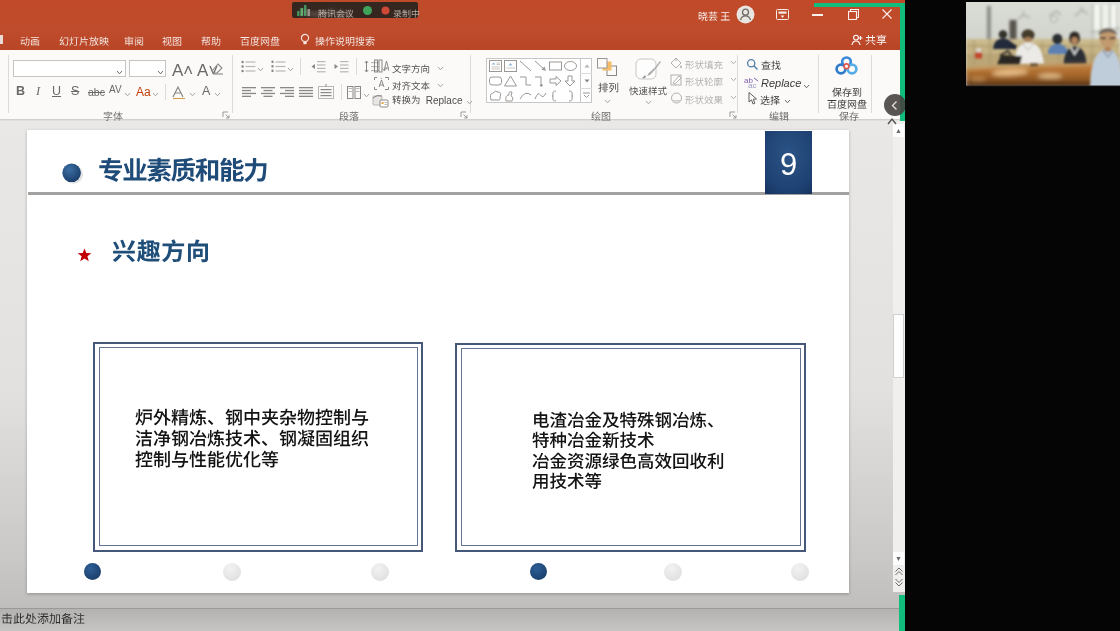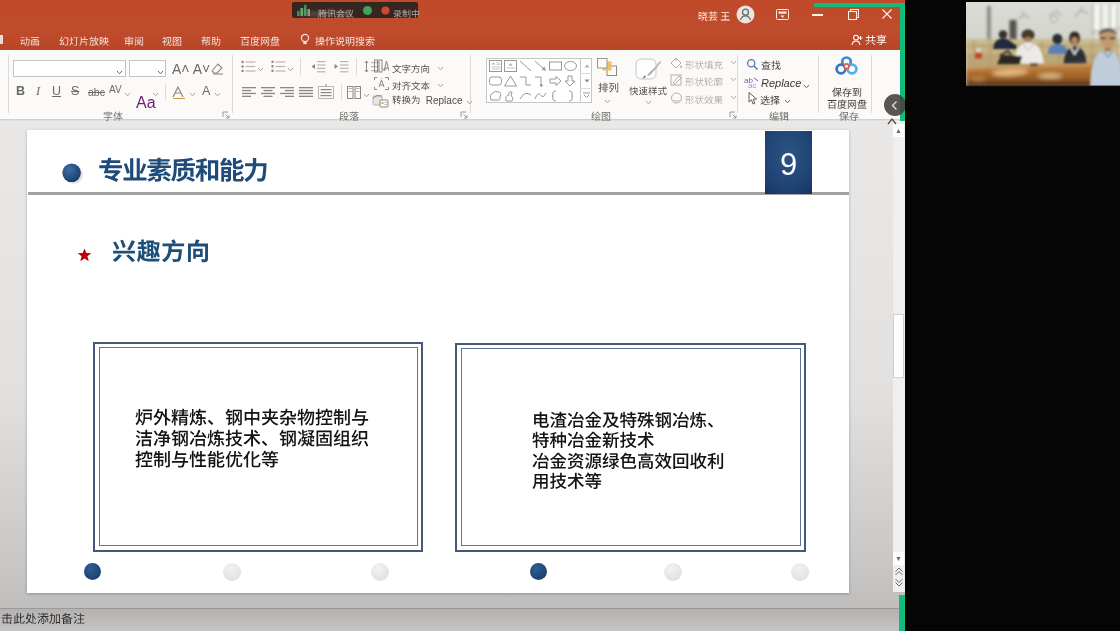--- a/index.html
+++ b/index.html
@@ -57,26 +57,26 @@
           </svg><svg class="abs" style="left:851px;top:34px" width="12" height="12" viewBox="0 0 12 12">
             <circle cx="5" cy="3.6" r="2.4" fill="none" stroke="#fff" stroke-width="1.1"></circle>
             <path d="M1 11 Q1.6 7 5 7 Q8.4 7 9 11" fill="none" stroke="#fff" stroke-width="1.1"></path>
             <path d="M9.5 2 L9.5 6 M7.5 4 L11.5 4" stroke="#fff" stroke-width="1.1"></path>
           </svg><div style="position:absolute;left:865px;top:33.0px;width:22px;height:14px;"><svg class="" style="" width="22" height="14" viewBox="0 -11.0 22 14">
               <path fill="#ffffff" d="M6.5 -1.6C7.5 -0.9 8.8 0.2 9.5 0.9L10.3 0.4C9.6 -0.3 8.2 -1.3 7.2 -2.1ZM3.6 -2.1C3 -1.2 1.8 -0.3 0.7 0.3C0.9 0.5 1.2 0.7 1.3 0.9C2.4 0.3 3.7 -0.8 4.5 -1.7ZM1 -6.9V-6.1H3.1V-3.5H0.5V-2.7H10.5V-3.5H7.9V-6.1H10.1V-6.9H7.9V-9.1H7.1V-6.9H3.9V-9.1H3.1V-6.9ZM3.9 -3.5V-6.1H7.1V-3.5Z M13.9 -6.2H19.1V-5.2H13.9ZM13.1 -6.9V-4.6H20V-6.9ZM19.6 -4 19.4 -4H12.6V-3.3H18.3C17.6 -3 16.8 -2.8 16.1 -2.6L16 -2H11.6V-1.2H16V0C16 0.2 16 0.2 15.8 0.2C15.6 0.2 14.8 0.2 14.1 0.2C14.2 0.4 14.3 0.7 14.4 0.9C15.4 0.9 16 0.9 16.4 0.8C16.8 0.7 16.9 0.5 16.9 0V-1.2H21.4V-2H16.9V-2.2C18.1 -2.6 19.4 -3 20.4 -3.5L19.8 -4ZM15.8 -9.2C15.9 -8.9 16 -8.6 16.1 -8.3H11.7V-7.6H21.3V-8.3H17.1C16.9 -8.6 16.8 -9 16.6 -9.3Z"></path>
             </svg></div><div class="abs" style="left:0;top:50px;width:905px;height:70px;background:#fbfaf9;border-bottom:1px solid #d2d0ce;"></div><div class="abs" style="left:8px;top:55px;width:1px;height:58px;background:#dcdad8;"></div><div class="abs" style="left:232px;top:55px;width:1px;height:58px;background:#dcdad8;"></div><div class="abs" style="left:470px;top:55px;width:1px;height:58px;background:#dcdad8;"></div><div class="abs" style="left:737px;top:55px;width:1px;height:58px;background:#dcdad8;"></div><div class="abs" style="left:818px;top:55px;width:1px;height:58px;background:#dcdad8;"></div><div class="abs" style="left:871px;top:55px;width:1px;height:58px;background:#dcdad8;"></div><div class="abs" style="left:13px;top:60px;width:113px;height:17px;background:#fff;border:1px solid #c6c4c2;"></div><svg class="abs" style="left:116px;top:70px" width="7" height="6" viewBox="0 0 7 6">
             <path d="M1 1 L3.5 3.8 L6 1" stroke="#6b6967" fill="none" stroke-width="1"></path>
           </svg><div class="abs" style="left:129px;top:60px;width:37px;height:17px;background:#fff;border:1px solid #c6c4c2;"></div><svg class="abs" style="left:157px;top:70px" width="7" height="6" viewBox="0 0 7 6">
             <path d="M1 1 L3.5 3.8 L6 1" stroke="#6b6967" fill="none" stroke-width="1"></path>
-          </svg><div class="abs" style="left:172px;top:61px;color:#6b6967;font-size:14px;">A˄ A˅</div><svg class="abs" style="left:210px;top:61px" width="15" height="14" viewBox="0 0 15 14">
+          </svg><div class="abs" style="left:172px;top:61px;color:#6b6967;font-size:17px;">A˄ A˅</div><svg class="abs" style="left:210px;top:61px" width="15" height="14" viewBox="0 0 15 14">
             <path d="M2 10 L8 3 L12 7 L7 12 L4 12 Z" fill="none" stroke="#8a8886" stroke-width="1.1"></path>
             <path d="M3 13 L13 13" stroke="#8a8886" stroke-width="1.1"></path>
           </svg><div class="abs" style="left:16px;top:84px;color:#6b6967;font-size:12.5px;font-weight:bold;">B</div><div class="abs" style="left:36px;top:84px;color:#6b6967;font-size:12.5px;font-style:italic;font-family:'Liberation Serif',serif;">I</div><div class="abs" style="left:52px;top:84px;color:#6b6967;font-size:12.5px;text-decoration:underline;">U</div><div class="abs" style="left:71px;top:84px;color:#6b6967;font-size:12.5px;text-decoration:line-through;">S</div><div class="abs" style="left:88px;top:86px;color:#6b6967;font-size:10.5px;text-decoration:line-through;">abc</div><div class="abs" style="left:109px;top:84px;color:#6b6967;font-size:10px;">AV</div><svg class="abs" style="left:124px;top:92px" width="7" height="6" viewBox="0 0 7 6">
             <path d="M1 1 L3.5 3.8 L6 1" stroke="#a6a4a2" fill="none" stroke-width="1"></path>
-          </svg><div class="abs" style="left:136px;top:94px;color:#701a75;font-size:16px;">Aa</div><svg class="abs" style="left:152px;top:92px" width="7" height="6" viewBox="0 0 7 6">
+          </svg><div class="abs" style="left:136px;top:85px;color:#c2410c;font-size:12px;">Aa</div><svg class="abs" style="left:152px;top:92px" width="7" height="6" viewBox="0 0 7 6">
             <path d="M1 1 L3.5 3.8 L6 1" stroke="#a6a4a2" fill="none" stroke-width="1"></path>
           </svg><div class="abs" style="left:165px;top:84px;width:1px;height:16px;background:#dcdad8;"></div><svg class="abs" style="left:172px;top:85px" width="16" height="14" viewBox="0 0 16 14">
             <path d="M1 12 L6 2 L11 12 M3 8 L9 8" stroke="#8a8886" fill="none" stroke-width="1.2"></path>
             <rect x="1" y="13" width="12" height="1.4" fill="#d49a43"></rect>
           </svg><svg class="abs" style="left:189px;top:92px" width="7" height="6" viewBox="0 0 7 6">
             <path d="M1 1 L3.5 3.8 L6 1" stroke="#a6a4a2" fill="none" stroke-width="1"></path>
           </svg><div class="abs" style="left:202px;top:84px;color:#6b6967;font-size:12.5px;">A</div><svg class="abs" style="left:214px;top:92px" width="7" height="6" viewBox="0 0 7 6">
             <path d="M1 1 L3.5 3.8 L6 1" stroke="#a6a4a2" fill="none" stroke-width="1"></path>
           </svg><div style="position:absolute;left:103px;top:108.5px;width:20px;height:13px;"><svg class="" style="" width="20" height="13" viewBox="0 -10.0 20 13">
               <path fill="#6e6c6a" d="M4.6 -3.6V-3H0.7V-2.3H4.6V-0.1C4.6 0 4.5 0.1 4.4 0.1C4.2 0.1 3.5 0.1 2.9 0C3 0.2 3.1 0.6 3.2 0.8C4 0.8 4.6 0.8 4.9 0.7C5.3 0.5 5.4 0.3 5.4 -0.1V-2.3H9.3V-3H5.4V-3.4C6.3 -3.8 7.2 -4.5 7.8 -5.2L7.3 -5.5L7.1 -5.5H2.3V-4.8H6.4C5.8 -4.4 5.2 -3.9 4.6 -3.6ZM4.2 -8.2C4.4 -8 4.6 -7.7 4.8 -7.4H0.8V-5.3H1.5V-6.6H8.4V-5.3H9.2V-7.4H5.6C5.5 -7.7 5.2 -8.1 5 -8.5Z M12.5 -8.4C12 -6.9 11.2 -5.4 10.3 -4.4C10.4 -4.2 10.7 -3.8 10.7 -3.6C11 -4 11.3 -4.4 11.6 -4.8V0.8H12.3V-6C12.7 -6.7 13 -7.5 13.2 -8.2ZM14.2 -1.8V-1.1H15.8V0.7H16.5V-1.1H18.1V-1.8H16.5V-5.2C17.2 -3.5 18.1 -1.8 19.2 -0.8C19.3 -1 19.6 -1.3 19.7 -1.4C18.6 -2.3 17.6 -4 17 -5.7H19.5V-6.4H16.5V-8.4H15.8V-6.4H13V-5.7H15.4C14.7 -4 13.7 -2.3 12.6 -1.4C12.8 -1.2 13 -1 13.1 -0.8C14.2 -1.8 15.2 -3.4 15.8 -5.2V-1.8Z"></path>

